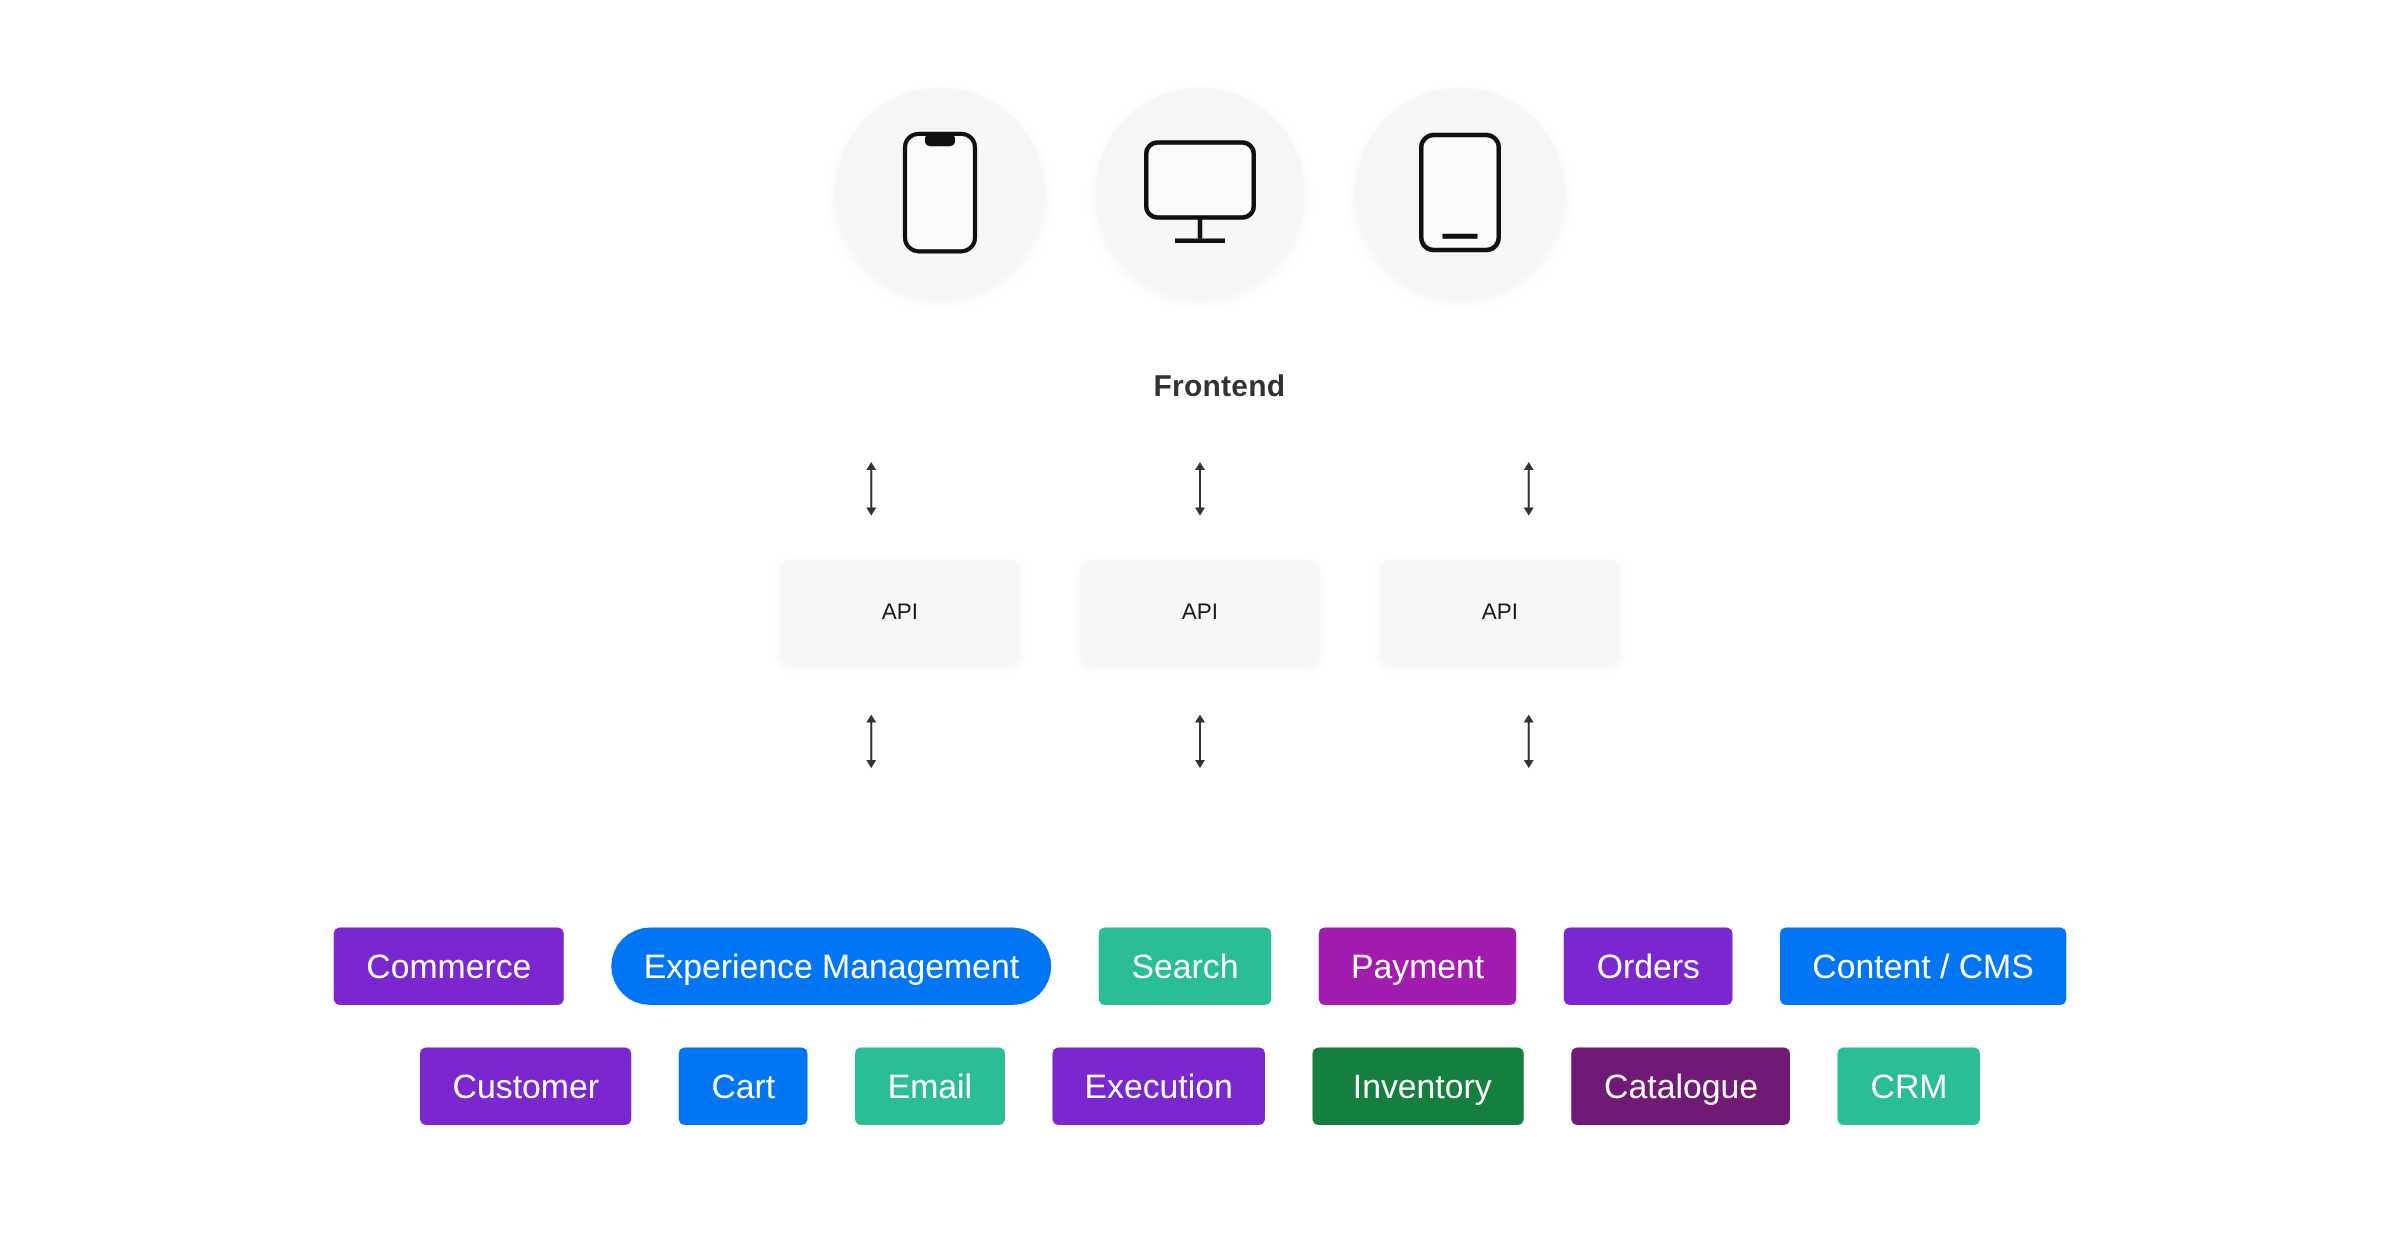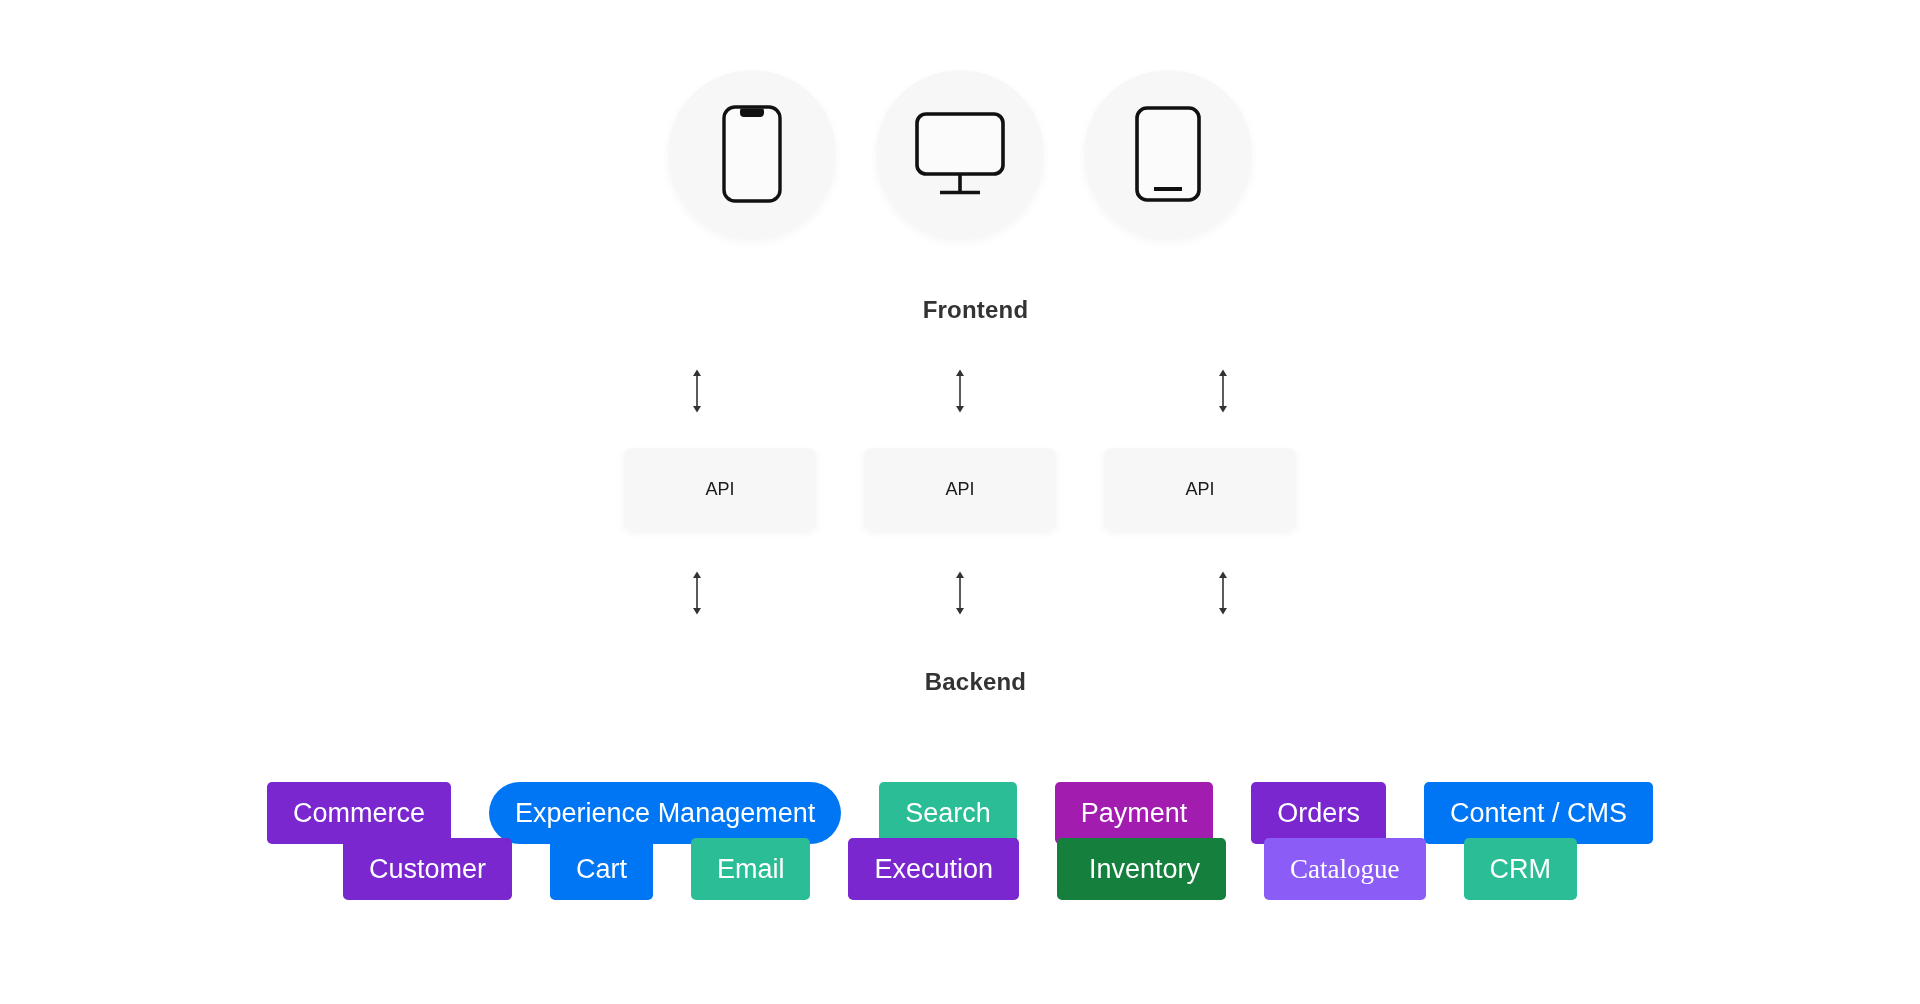--- a/index.html
+++ b/index.html
@@ -99,21 +99,21 @@
 
   
   .tag-row {
     position: absolute;
     left: 0;
     width: 1920px;
     display: flex;
     justify-content: center;
     align-items: center;
   }
-  .tag-row-1 { top: 742px; gap: 38px; margin-top: 40px; }
+  .tag-row-1 { top: 742px; gap: 38px; }
   .tag-row-2 { top: 838px; gap: 38px; }
 
   .tag {
     height: 62px;
     padding: 0 26px;
     border-radius: 5px;
     display: flex;
     align-items: center;
     justify-content: center;
     color: #ffffff;
@@ -208,34 +208,33 @@
     </span>
     <span class="arrow">
       <svg width="18" height="46" viewBox="0 0 18 46">
         <line x1="9" y1="6" x2="9" y2="40" stroke="#333333" stroke-width="1.6"></line>
         <path d="M9 1.5 L13 8 L5 8 Z" fill="#333333"></path>
         <path d="M9 44.5 L13 38 L5 38 Z" fill="#333333"></path>
       </svg>
     </span>
   </div>
 
-  <div class="section-label label-backend">Backend</div>
 
   <div class="tag-row tag-row-1">
     <div class="tag" style="background-color: rgb(123, 39, 208);">Commerce</div>
     <div class="tag" style="background-color: rgb(1, 118, 245); border-radius: 31px;">Experience Management</div>
     <div class="tag" style="background-color: rgb(43, 189, 149);">Search</div>
     <div class="tag" style="background-color: #a21caf;">Payment</div>
     <div class="tag" style="background-color: rgb(123, 39, 208);">Orders</div>
     <div class="tag" style="background-color: rgb(1, 118, 245);">Content / CMS</div>
   </div>
 
   <div class="tag-row tag-row-2">
     <div class="tag" style="background-color: rgb(123, 39, 208);">Customer</div>
     <div class="tag" style="background-color: rgb(1, 118, 245);">Cart</div>
     <div class="tag" style="background-color: rgb(43, 189, 149);">Email</div>
     <div class="tag" style="background-color: rgb(123, 39, 208);">Execution</div>
     <div class="tag" style="background-color: #15803d; padding-left: 32px;">Inventory</div>
-    <div class="tag" style="background-color: #8b5cf6; font-family: Liberation Serif, serif;">Catalogue</div>
+    <div class="tag" style="background-color: #701a75;">Catalogue</div>
     <div class="tag" style="background-color: rgb(43, 189, 149);">CRM</div>
   </div>
 
 </div>
 
 </body></html>

